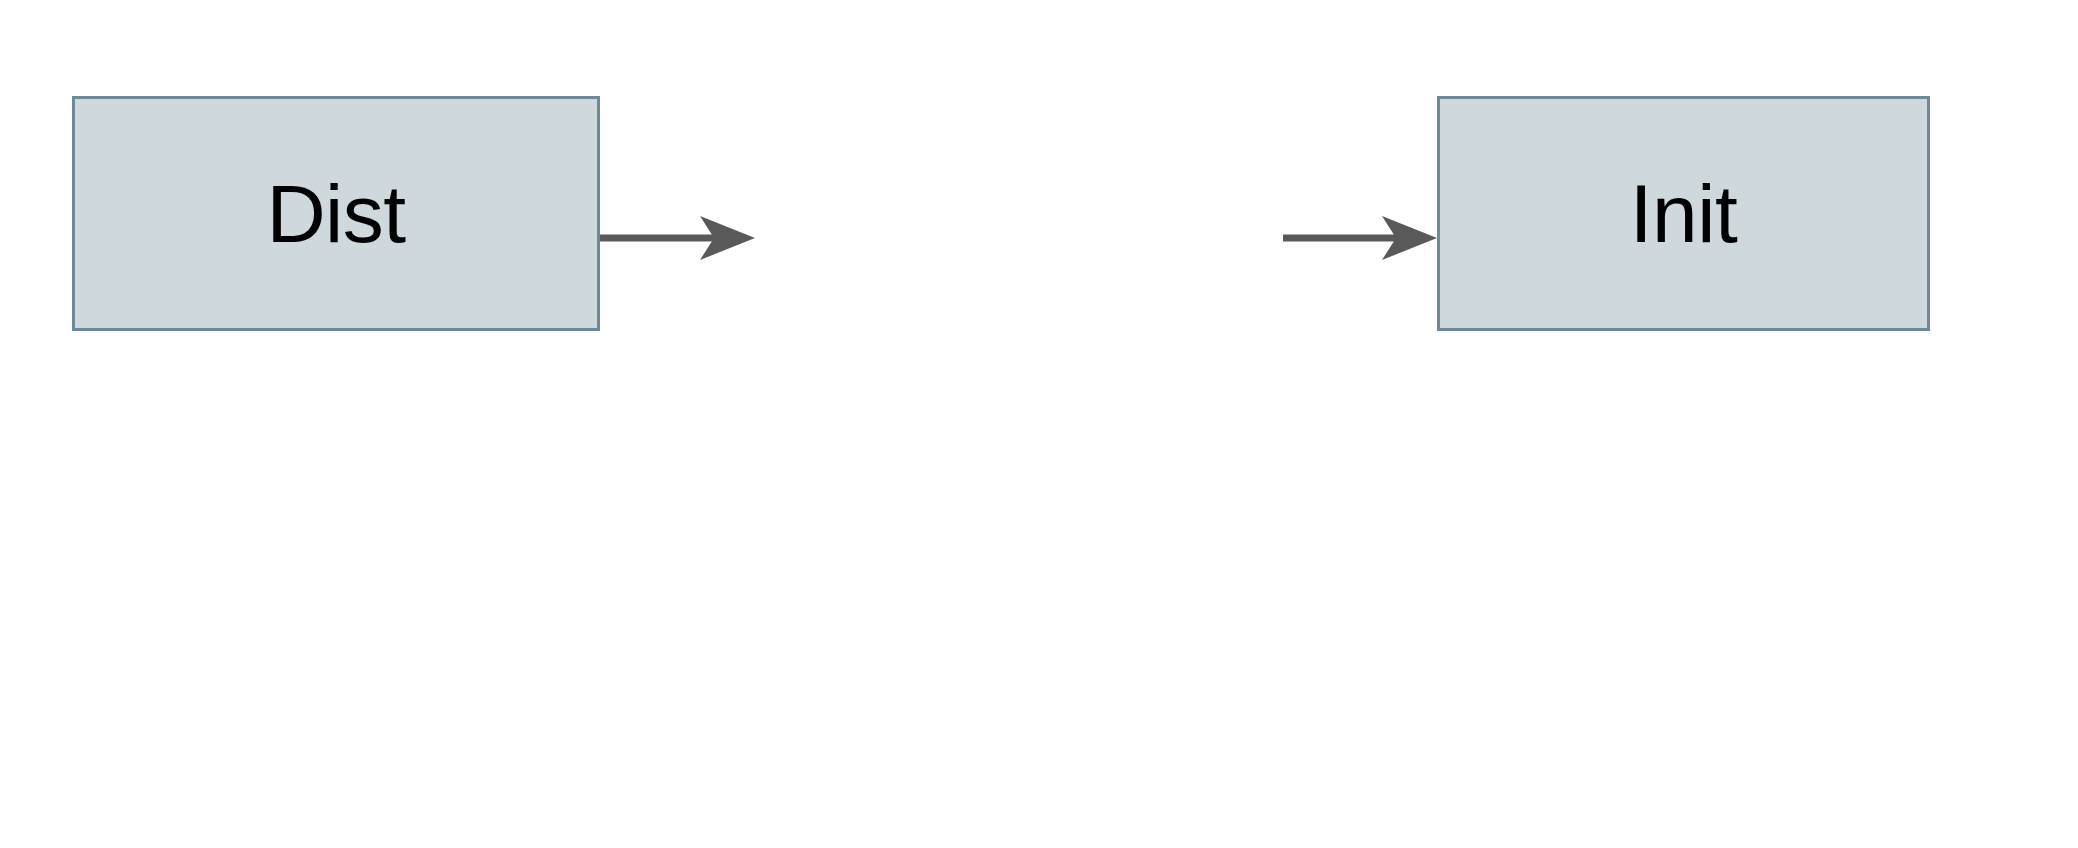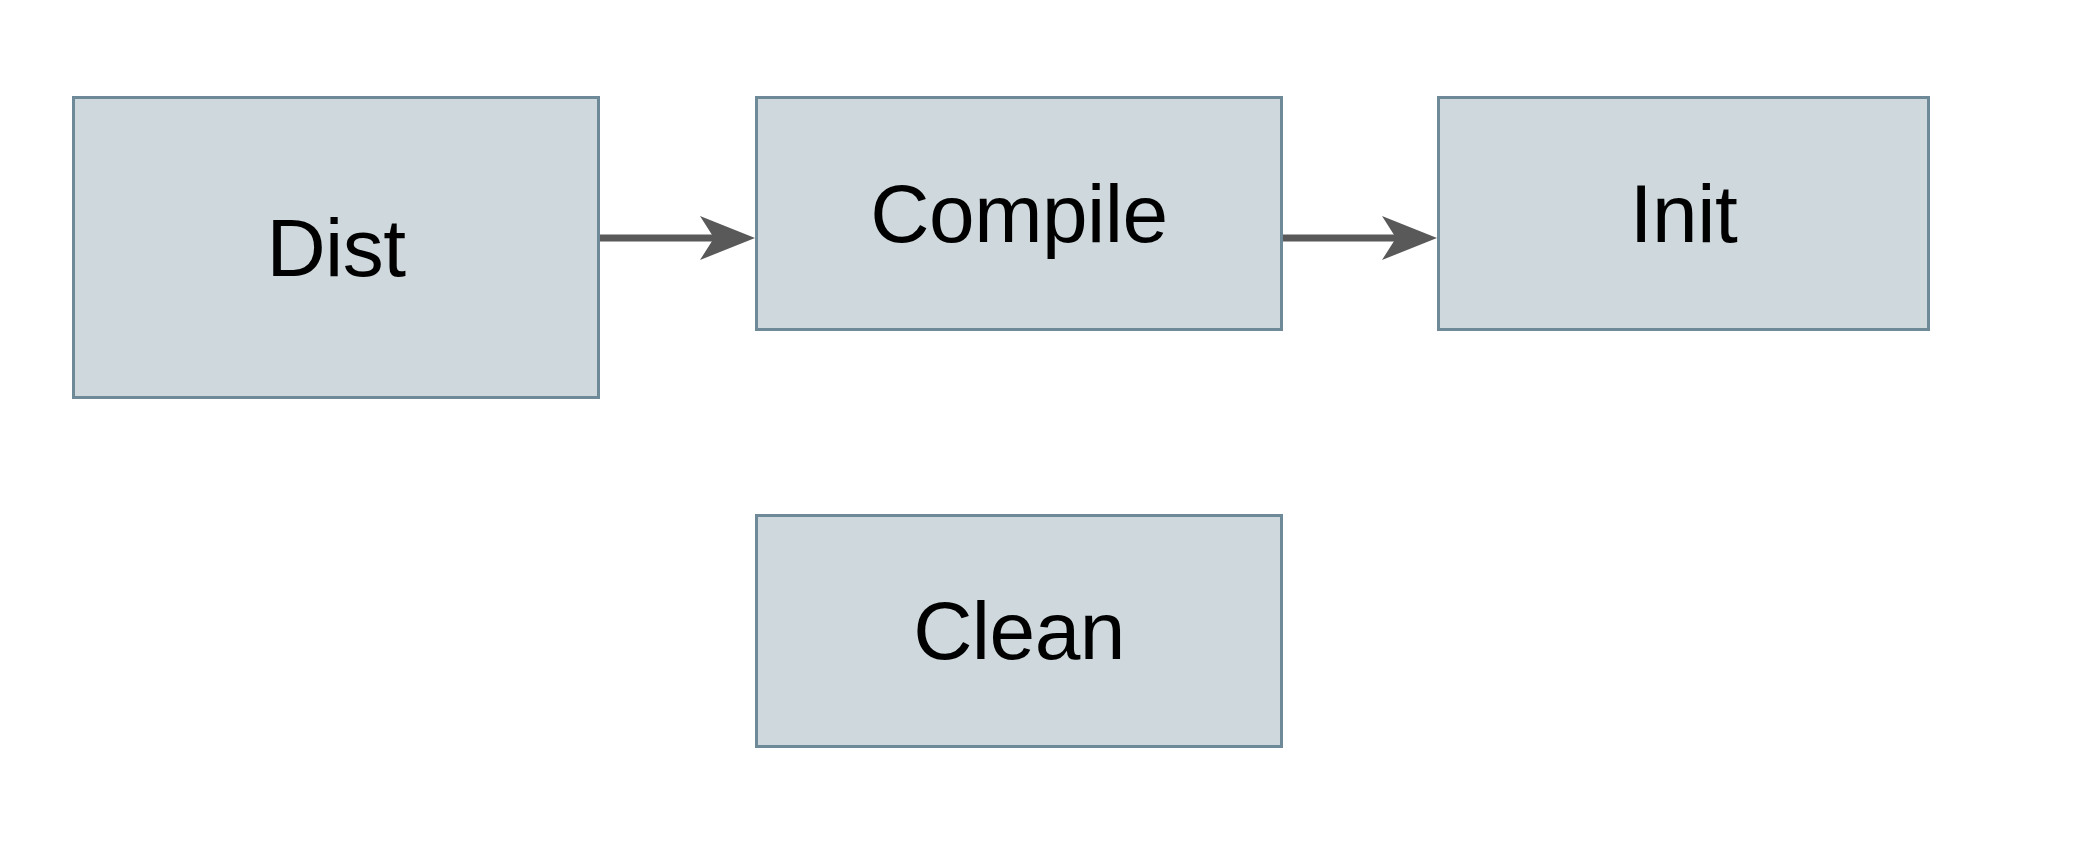--- a/index.html
+++ b/index.html
@@ -50,35 +50,29 @@
   .edge svg {
     display: block;
     overflow: visible;
   }
 </style>
 </head>
 <body>
 
 <div id="diagram-canvas" style="width: 2078px; height: 848px; background: rgb(255, 255, 255);">
 
-  <div class="node" id="node-dist" style="left: 72px; top: 96px; width: 528px; height: 303px; background: rgb(207, 216, 220); border-color: rgb(110, 138, 153); border-width: 3px;">
+  <div class="node" id="node-dist" style="left: 72px; top: 96px; width: 528px; height: 235px; background: rgb(207, 216, 220); border-color: rgb(110, 138, 153); border-width: 3px;">
     <span class="node-label" style="font-size: 82px; color: rgb(0, 0, 0);">Dist</span>
   </div>
 
-  <div class="node" id="node-compile" style="left: 755px; top: 96px; width: 528px; height: 235px; background: rgb(207, 216, 220); border-color: rgb(110, 138, 153); border-width: 3px;">
-    <span class="node-label" style="font-size: 82px; color: rgb(0, 0, 0);">Compile</span>
-  </div>
 
   <div class="node" id="node-init" style="left: 1437px; top: 96px; width: 493px; height: 235px; background: rgb(207, 216, 220); border-color: rgb(110, 138, 153); border-width: 3px;">
     <span class="node-label" style="font-size: 82px; color: rgb(0, 0, 0);">Init</span>
   </div>
 
-  <div class="node" id="node-clean" style="left: 755px; top: 514px; width: 528px; height: 234px; background: rgb(207, 216, 220); border-color: rgb(110, 138, 153); border-width: 3px;">
-    <span class="node-label" style="font-size: 82px; color: rgb(0, 0, 0);">Clean</span>
-  </div>
 
   <div class="edge" id="edge-dist-to-compile" style="left: 600px; top: 208px;">
     <svg id="edge-svg-0" width="155" height="60" viewBox="0 0 155 60">
       <line id="edge-line-0" x1="0" y1="30" x2="120" y2="30" stroke="#595959" stroke-width="7"></line>
       <path id="edge-head-0" d="M 155 30 L 100 8 L 114 30 L 100 52 Z" fill="#595959"></path>
     </svg>
   </div>
 
   <div class="edge" id="edge-compile-to-init" style="left: 1283px; top: 208px;">
     <svg id="edge-svg-1" width="154" height="60" viewBox="0 0 154 60">

